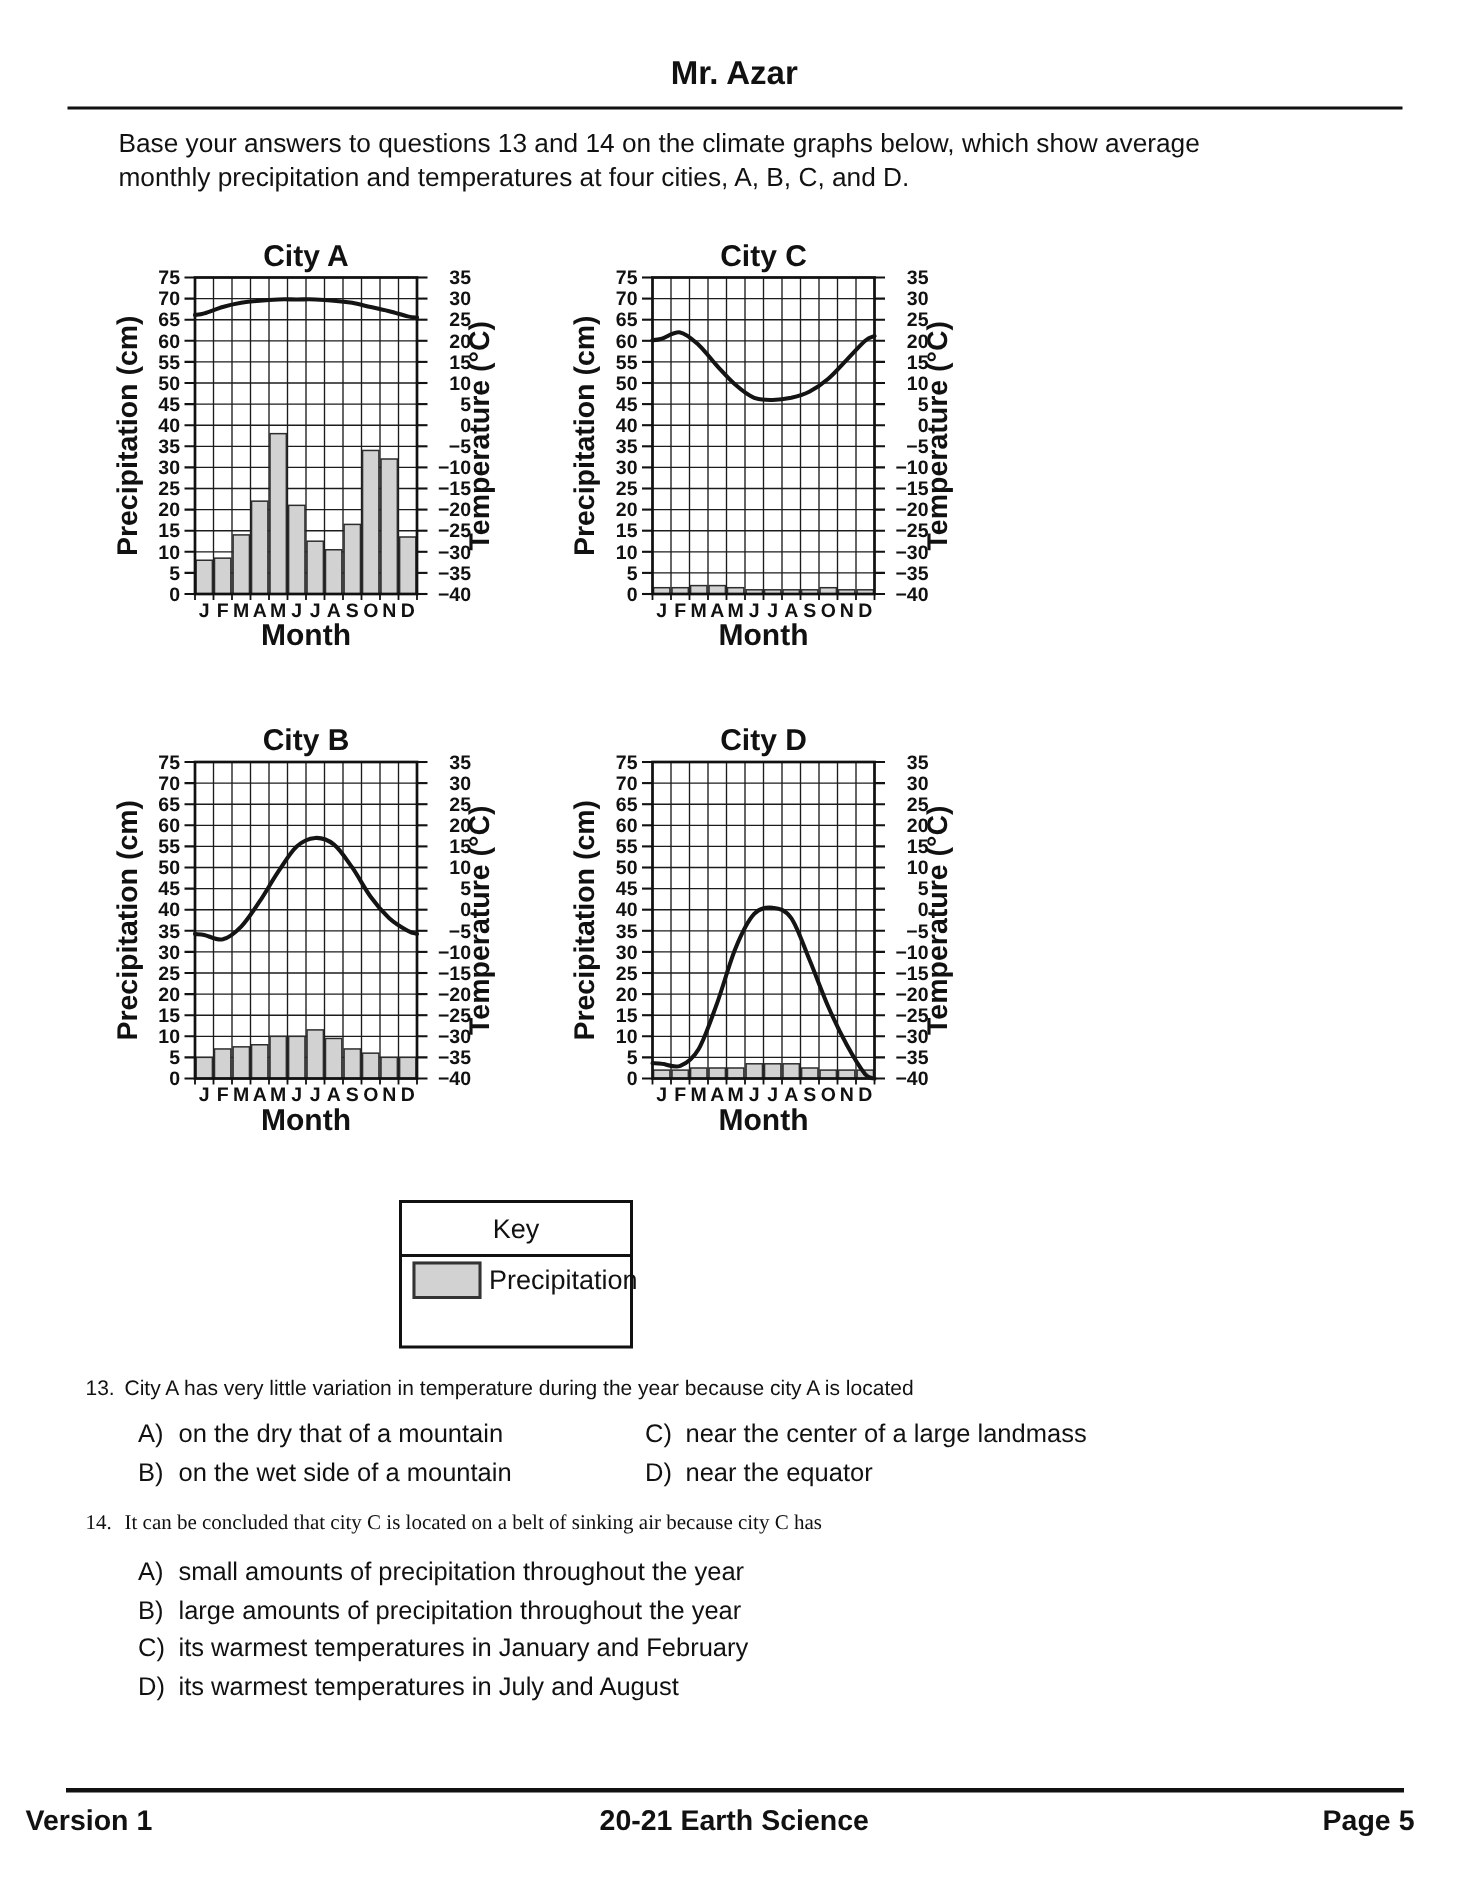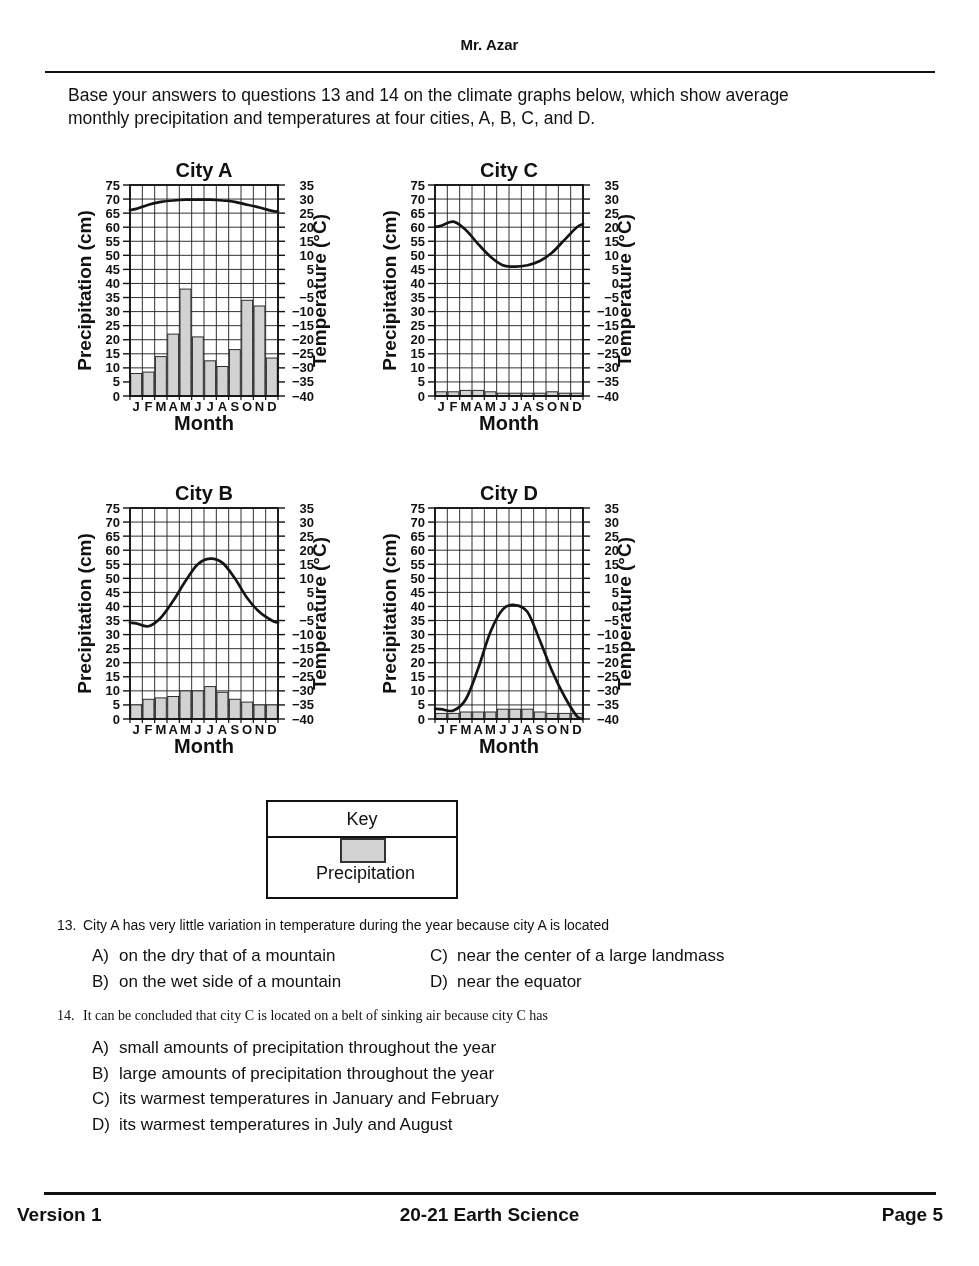--- a/index.html
+++ b/index.html
@@ -1,35 +1,35 @@
 <!DOCTYPE html>
 <html><head>
 <meta charset="utf-8">
 <style>
   html,body{margin:0;padding:0;background:#ffffff;}
   .page{
     position:relative;width:979px;height:1266px;background:#ffffff;
     font-family:"Liberation Sans",sans-serif;color:#111;overflow:hidden;
   }
   .abs{position:absolute;}
-  .header-title{top:36px;left:0;width:979px;text-align:center;font-size:15px;font-weight:bold;}
+  .header-title{top:36px;left:0;width:979px;text-align:center;font-size:22px;font-weight:bold;}
   .header-rule{top:71px;left:45px;width:890px;height:2px;background:#111;}
-  .intro{top:84px;left:68px;width:725px;font-size:17.5px;line-height:22.5px;}
+  .intro{top:84px;left:79px;width:725px;font-size:17.5px;line-height:22.5px;}
   .chart{width:265px;height:280px;}
   #chart-a{left:75px;top:158px;}
   #chart-c{left:380px;top:158px;}
   #chart-b{left:75px;top:481px;}
   #chart-d{left:380px;top:481px;}
   svg text{fill:#111;font-family:"Liberation Sans",sans-serif;}
   .c-title{font-size:20px;font-weight:bold;}
   .c-tick{font-size:13px;font-weight:bold;}
   .c-axis{font-size:19px;font-weight:bold;}
-  .key-box{left:266px;top:800px;width:192px;height:99px;border:2px solid #111;box-sizing:border-box;background:#fff;}
+  .key-box{left:266px;top:800px;width:156px;height:99px;border:2px solid #111;box-sizing:border-box;background:#fff;}
   .key-title{height:34px;line-height:34px;text-align:center;font-size:18px;border-bottom:2px solid #111;}
-  .key-row{display:flex;align-items:center;height:30px;padding-left:7px;flex-direction:column;}
+  .key-row{display:flex;align-items:center;height:30px;padding-left:7px;}
   .key-swatch{width:46px;height:25px;background:#d2d2d2;border:2px solid #333;box-sizing:border-box;margin-right:5px;flex:none;}
   .key-line{width:46px;height:3px;background:#111;margin-right:5px;flex:none;}
   .key-label{font-size:18px;}
   .question{font-size:14px;line-height:22px;display:flex;}
   .q-num{width:26px;flex:none;}
   #q13{left:57px;top:914px;width:860px;}
   #q13-opts{left:92px;top:946px;display:grid;grid-template-columns:338px auto;grid-auto-flow:column;grid-template-rows:repeat(2,26px);}
   #q14{left:57px;top:1005px;width:860px;font-family:Liberation Serif, serif;}
   #q14-opts{left:92px;top:1038px;}
   .option{display:flex;font-size:17px;height:25.5px;align-items:flex-start;}

